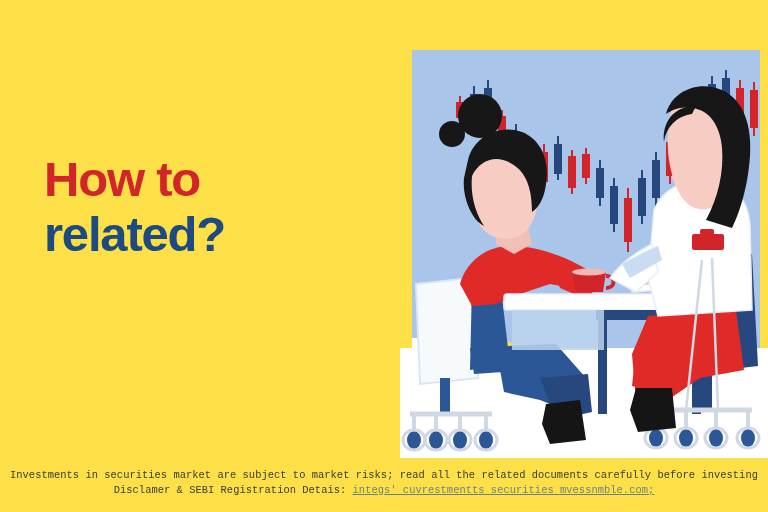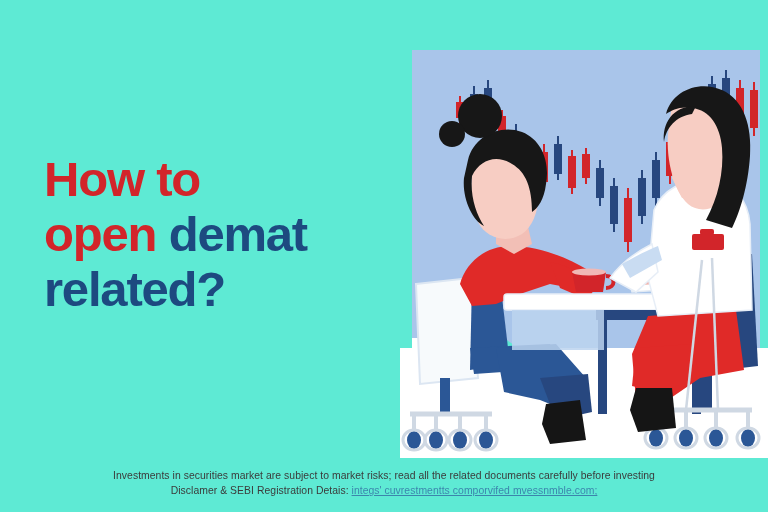--- a/index.html
+++ b/index.html
@@ -12,21 +12,21 @@
     width: 768px;
     height: 512px;
     overflow: hidden;
     font-family: "Liberation Sans", sans-serif;
     position: relative;
   }
 
   .poster {
     position: absolute;
     inset: 0;
-    background: #5eead4;
+    background: #fde047;
   }
 
   
   .headline {
     position: absolute;
     left: 44px;
     top: 152px;
     width: 370px;
     font-weight: 700;
     font-size: 49px;
@@ -51,42 +51,39 @@
   
   .disclaimer {
     position: absolute;
     left: 0;
     right: 0;
     top: 468px;
     text-align: center;
     color: #3b3b3b;
     font-size: 10.4px;
     line-height: 1.45;
-    font-family: Liberation Sans, sans-serif;
+    font-family: Liberation Mono, monospace;
     letter-spacing: 0.05px;
   }
   .disclaimer .dline { display: block; }
   .disclaimer .link {
     color: #2f5f9e;
     text-decoration: underline;
     opacity: 0.72;
     filter: blur(0.35px);
   }
 </style>
 </head>
 <body>
 
 <div class="poster">
 
   <div class="headline">
     <span class="ln">
       <span class="word-red">How to</span>
-    </span>
-    <span class="ln">
-      <span class="word-red">open</span><span>&nbsp;</span><span class="word-navy">demat</span>
     </span>
     <span class="ln">
       <span class="word-navy">related?</span>
     </span>
   </div>
 
   <div class="illus">
     <svg width="368" height="410" viewBox="0 0 368 410" xmlns="http://www.w3.org/2000/svg">
 
       <path d="M12,2 L360,2 L360,300 L118,300 L104,290 L12,290 Z" fill="#a9c5ea"></path>
@@ -278,17 +275,17 @@
       </g>
 
       <path d="M302,212 L286,362" stroke="#cfd8e3" stroke-width="2.5" fill="none"></path>
       <path d="M312,210 L318,362" stroke="#cfd8e3" stroke-width="2.5" fill="none"></path>
     </svg>
   </div>
 
   <div class="disclaimer">
     <span class="dline">Investments in securities market are subject to market risks; read all the related documents carefully before investing</span>
     <span class="dline">
-      <span>Disclamer &amp; SEBI Registration Detais: </span><a class="link" href="#">integs' cuvrestmentts comporvifed mvessnmble.com;</a>
+      <span>Disclamer &amp; SEBI Registration Detais: </span><a class="link" href="#">integs' cuvrestmentts securities mvessnmble.com;</a>
     </span>
   </div>
 
 </div>
 
 </body></html>

